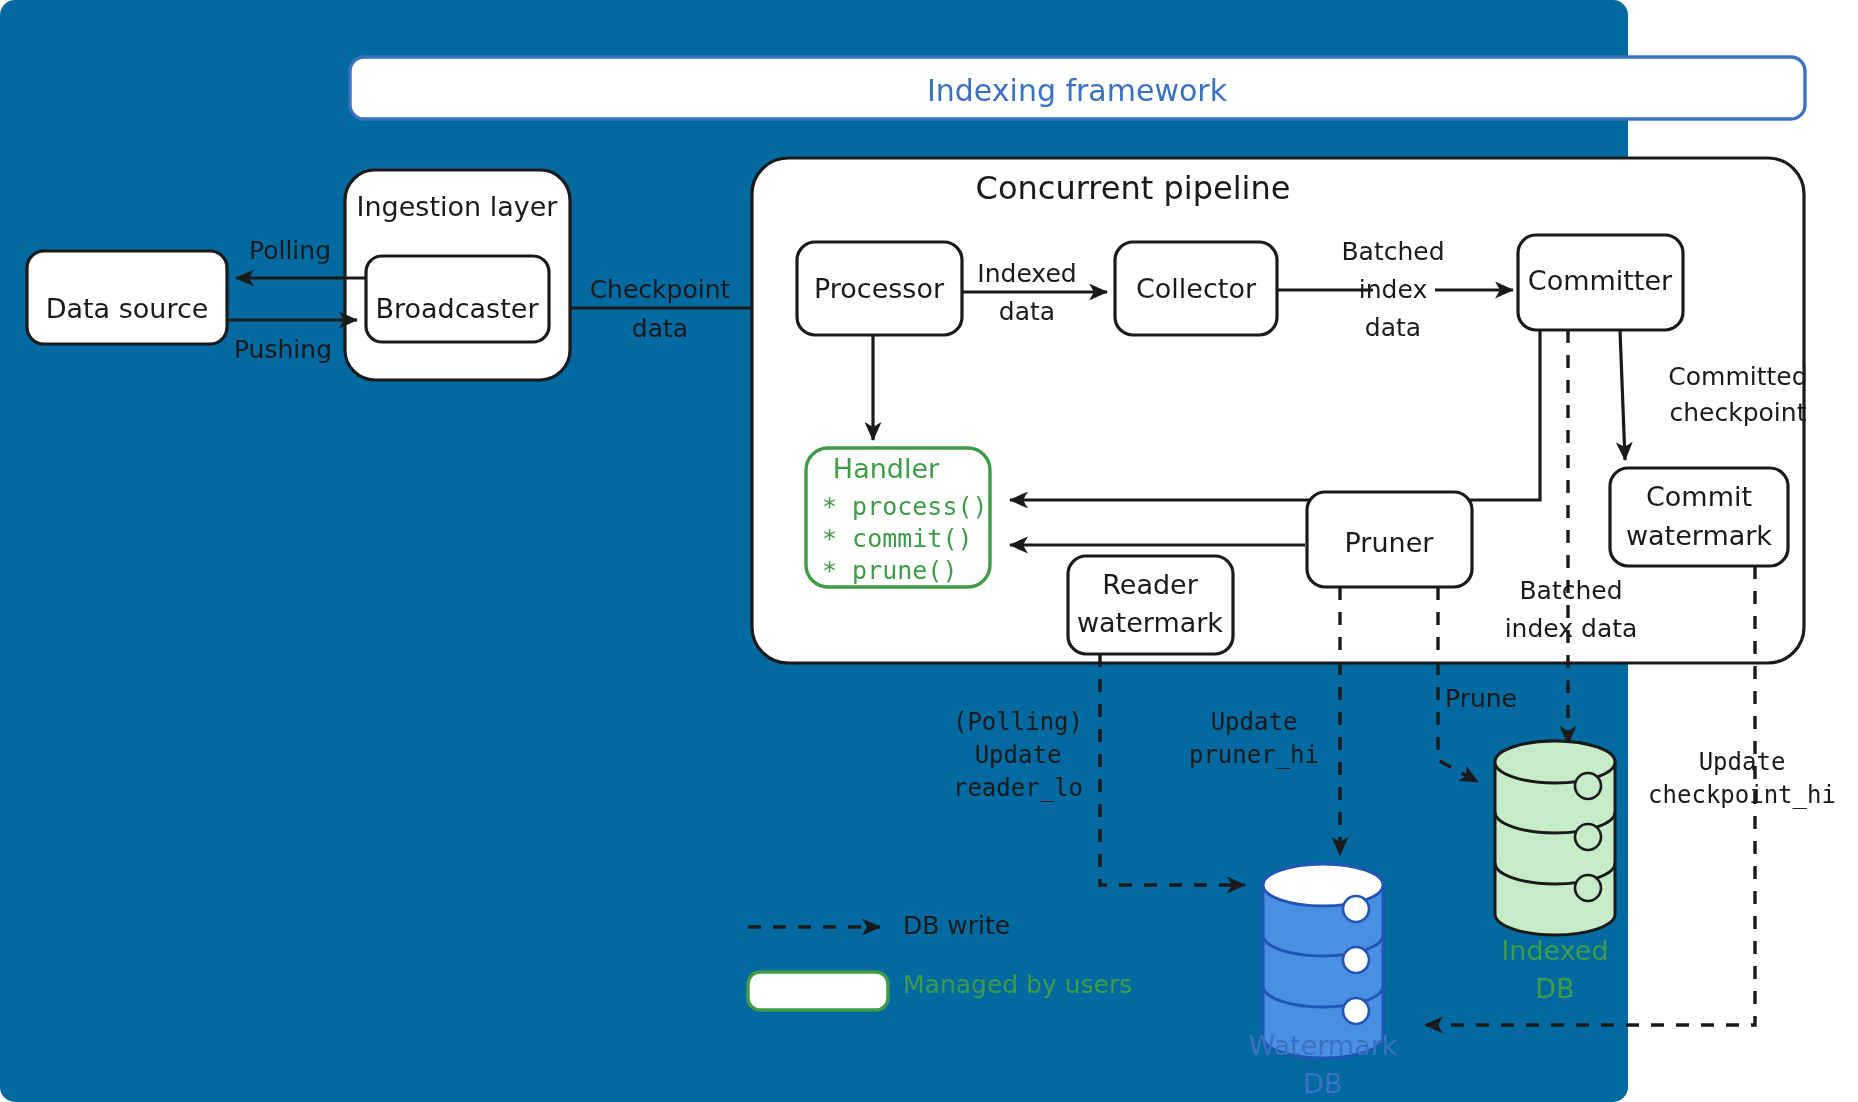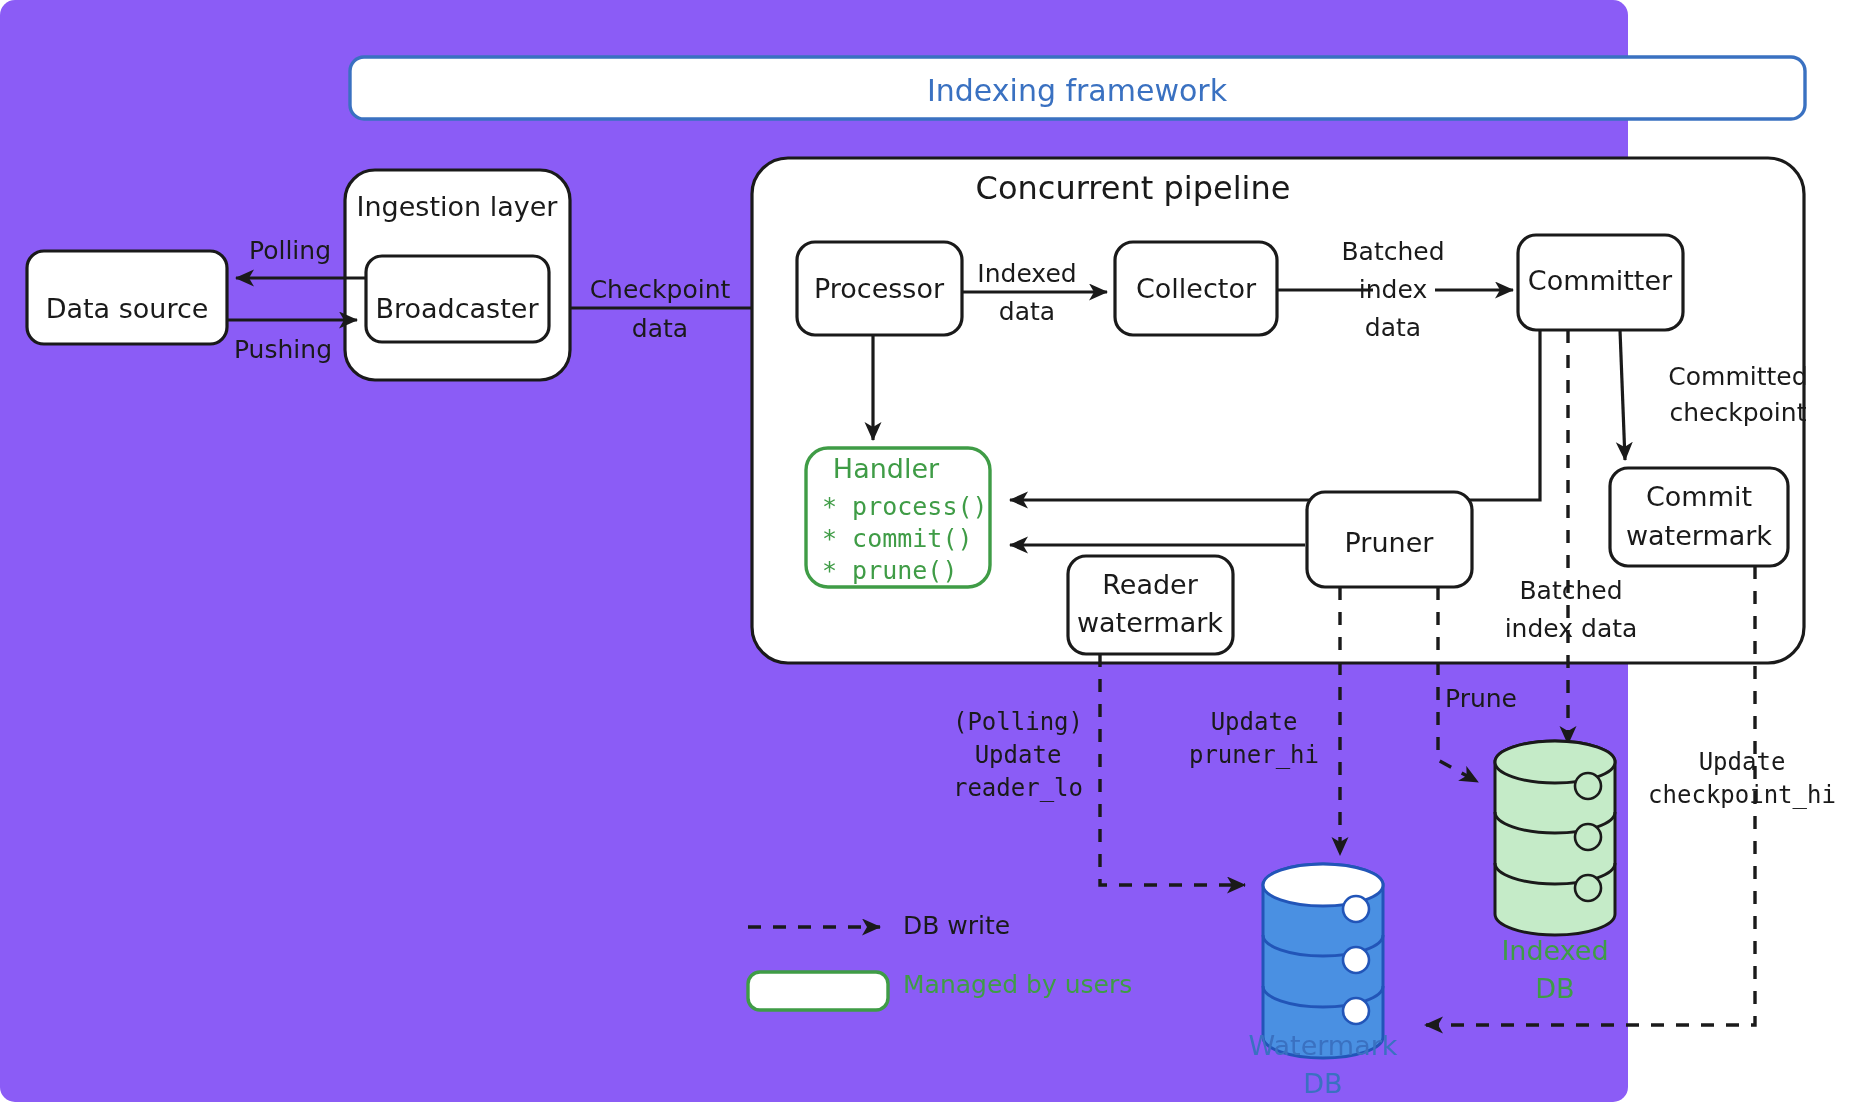--- a/index.html
+++ b/index.html
@@ -1,18 +1,18 @@
 <!DOCTYPE html>
 <html><head>
 <meta charset="utf-8">
 <style>
   html,body{margin:0;padding:0;background:#ffffff;}
   body{width:1858px;height:1102px;overflow:hidden;
        font-family:"DejaVu Sans", sans-serif;}
-  #stage{position:relative;width:1628px;height:1102px;background:#8b5cf6;border-radius:15px;}
+  #stage{position:relative;width:1628px;height:1102px;background:#0369a1;border-radius:15px;}
   svg#canvas{position:absolute;left:0;top:0;width:1858px;height:1102px;}
 
   .hand{font-family:"DejaVu Sans", sans-serif;}
   .mono{font-family:"DejaVu Sans Mono", monospace;}
 
   text{dominant-baseline:middle;}
   .lbl{font-size:25px;fill:#1a1a1a;}
   .lbl-sm{font-size:24px;fill:#1a1a1a;}
   .node-txt{font-size:27px;fill:#1a1a1a;}
   .green{fill:#3f9c46;}

